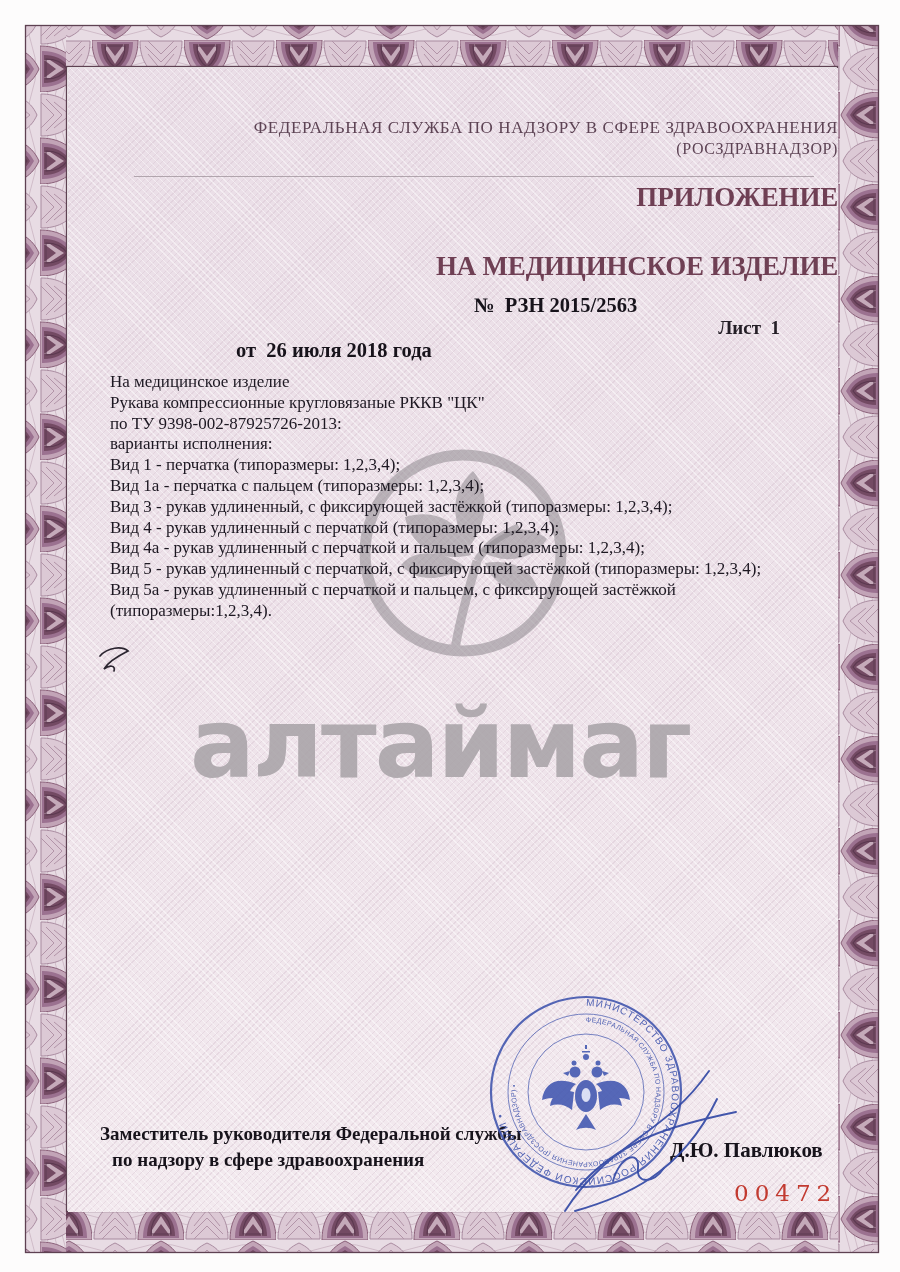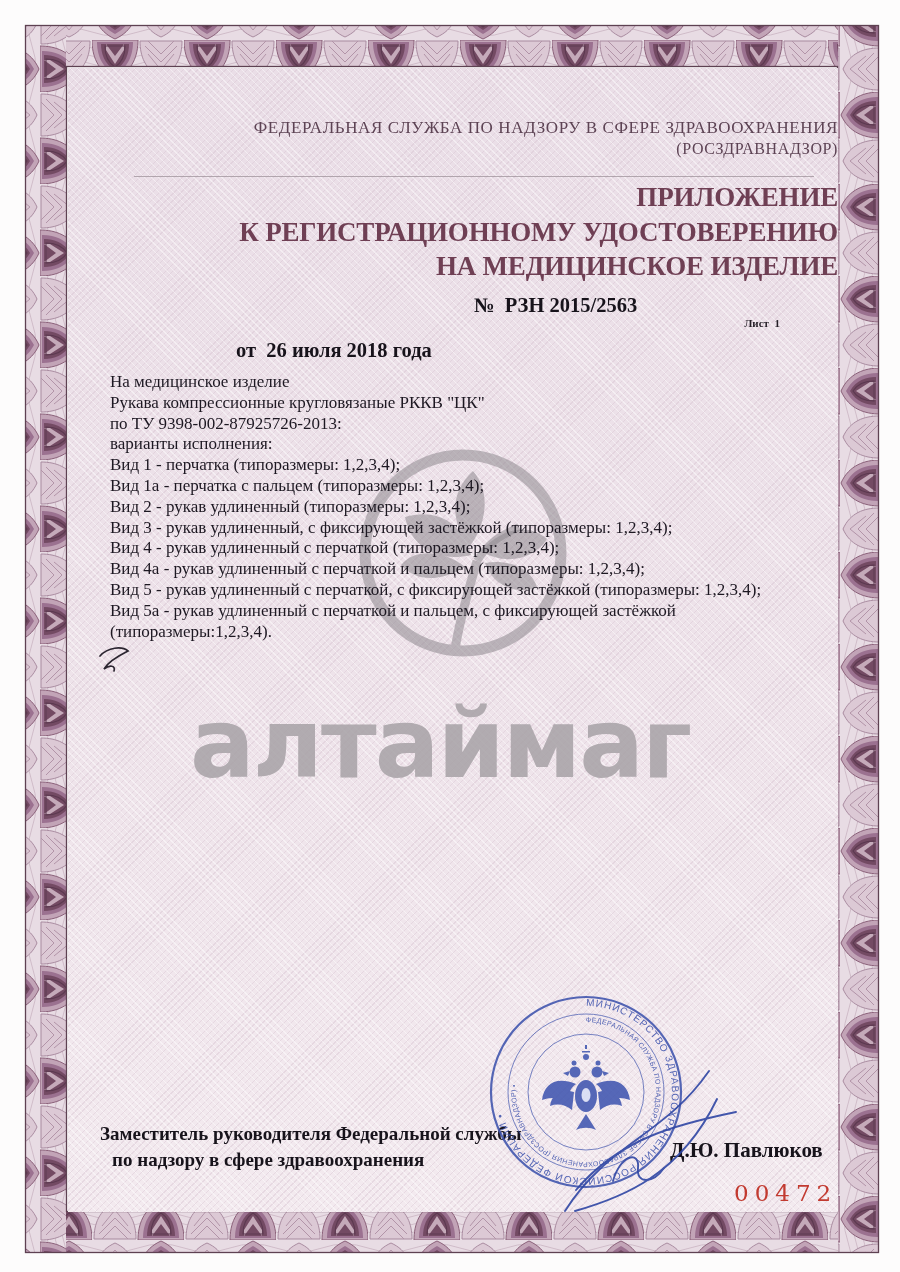--- a/index.html
+++ b/index.html
@@ -12,21 +12,21 @@
       repeating-linear-gradient(45deg, rgba(255,255,255,.45) 0 1px, rgba(255,255,255,0) 1px 5px),
       repeating-linear-gradient(-45deg, rgba(213,192,206,.40) 0 1px, rgba(0,0,0,0) 1px 5px),
       linear-gradient(180deg,#eadee7 0%,#eee3ea 55%,#f3eaef 100%);}
   .abs{position:absolute;}
   .ctr{left:0;right:0;text-align:right;}
   .org{color:#5d4354;letter-spacing:.6px;font-size:17px;}
   .org2{font-size:16px;}
   .divider{height:1px;background:#9d929a;opacity:.75;}
   .title{color:#6f3f54;font-weight:bold;font-size:27px;letter-spacing:-.2px;}
   .meta{font-size:20.5px;font-weight:bold;color:#17131b;white-space:pre;}
-  .sheet{font-size:11px;font-weight:bold;color:#241e26;white-space:pre;text-align:center;}
+  .sheet{font-size:19px;font-weight:bold;color:#241e26;white-space:pre;text-align:center;}
   .bodytext{left:42px;top:304px;width:700px;font-size:17px;color:#1d1822;}
   .line{height:20.8px;line-height:20.8px;white-space:nowrap;}
   .bold{font-weight:normal;}
   .wm-brand{font-family:"DejaVu Sans","Liberation Sans",sans-serif;font-weight:bold;
     font-size:96px;letter-spacing:-2px;color:#a7a2a6;opacity:.85;left:0;right:26px;text-align:center;}
   .wm-tag{font-family:"DejaVu Sans","Liberation Sans",sans-serif;font-size:28px;letter-spacing:1px;
     color:#a7a2a6;opacity:.85;left:0;right:26px;text-align:center;}
   .sig{font-size:19px;font-weight:bold;color:#17131b;}
   .signame{font-size:21px;font-weight:bold;color:#17131b;}
   .serial{font-family:"DejaVu Serif",serif;font-size:23px;letter-spacing:6px;color:#c23a30;}
@@ -91,35 +91,33 @@
       </g>
     </svg>
 
     <div class="abs wm-brand" style="top:620px;">алтаймаг</div>
 
     <div class="abs ctr org" style="top:50px;">ФЕДЕРАЛЬНАЯ СЛУЖБА ПО НАДЗОРУ В СФЕРЕ ЗДРАВООХРАНЕНИЯ</div>
     <div class="abs ctr org org2" style="top:72px;">(РОСЗДРАВНАДЗОР)</div>
     <div class="abs divider" style="left:66px;right:24px;top:108px;"></div>
 
     <div class="abs ctr title" style="top:114px;">ПРИЛОЖЕНИЕ</div>
-    <div class="abs ctr title" style="top:149px;">К РЕГИСТРАЦИОННОМУ УДОСТОВЕРЕНИЮ</div>
     <div class="abs ctr title" style="top:183px;">НА МЕДИЦИНСКОЕ ИЗДЕЛИЕ</div>
 
     <div class="abs meta" style="left:168px;top:227px;margin-top:44px;">от  26 июля 2018 года</div>
     <div class="abs meta" style="left:406px;top:226px;">№  РЗН 2015/2563</div>
     <div class="abs sheet" style="right:58px;top:249px;">Лист  1</div>
 
     <div class="abs bodytext">
       <div class="line">На медицинское изделие</div>
       <div class="line bold">Рукава компрессионные кругловязаные РККВ "ЦК"</div>
       <div class="line bold">по ТУ 9398-002-87925726-2013:</div>
       <div class="line">варианты исполнения:</div>
       <div class="line">Вид 1 - перчатка (типоразмеры: 1,2,3,4);</div>
       <div class="line">Вид 1а - перчатка с пальцем (типоразмеры: 1,2,3,4);</div>
-      <div class="line">Вид 2 - рукав удлиненный (типоразмеры: 1,2,3,4);</div>
       <div class="line">Вид 3 - рукав удлиненный, с фиксирующей застёжкой (типоразмеры: 1,2,3,4);</div>
       <div class="line">Вид 4 - рукав удлиненный с перчаткой (типоразмеры: 1,2,3,4);</div>
       <div class="line">Вид 4а - рукав удлиненный с перчаткой и пальцем (типоразмеры: 1,2,3,4);</div>
       <div class="line">Вид 5 - рукав удлиненный с перчаткой, с фиксирующей застёжкой (типоразмеры: 1,2,3,4);</div>
       <div class="line">Вид 5а - рукав удлиненный с перчаткой и пальцем, с фиксирующей застёжкой</div>
       <div class="line">(типоразмеры:1,2,3,4).</div>
     </div>
 
     <svg class="abs" style="left:28px;top:576px;" width="40" height="32" viewBox="0 0 40 32" aria-hidden="true">
       <path d="M4,12 C12,3 26,2 32,7 C22,12 12,18 8,25 C13,21 20,21 18,27" fill="none" stroke="#2b2530" stroke-width="1.7" stroke-linecap="round"></path>

